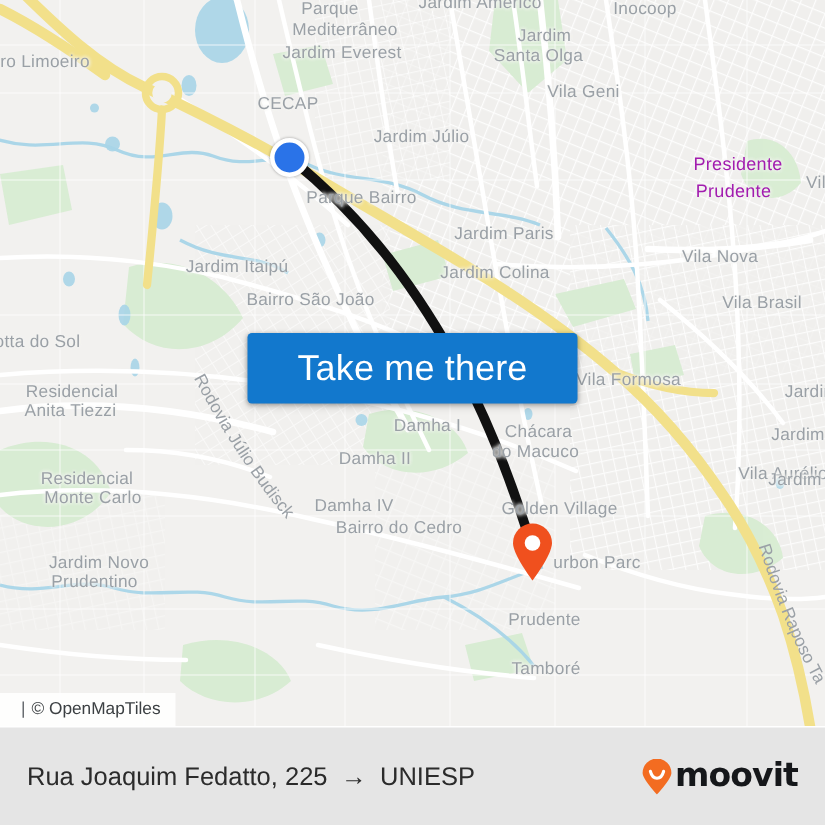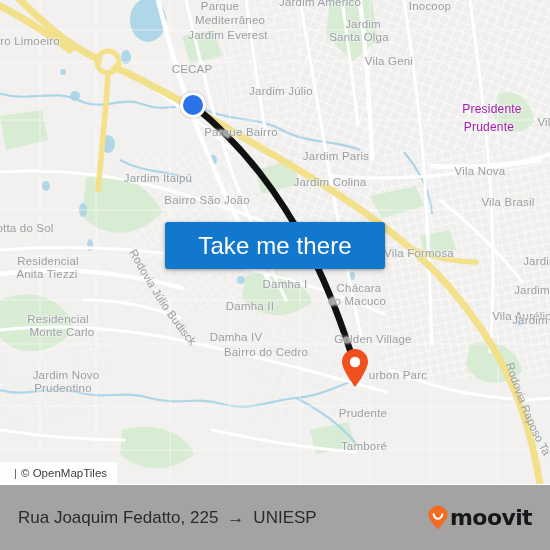--- a/index.html
+++ b/index.html
@@ -95,21 +95,21 @@
     color: #3c4043;
     white-space: nowrap;
   }
   #attribution .sep { margin: 0 4px; color: #5f6368; }
 
   
   #footer {
     position: absolute;
     left: 0; top: 484px;
     width: 550px; height: 66px;
-    background: #a3a3a3;
+    background: #e5e5e5;
     display: flex;
     align-items: center;
     justify-content: space-between;
     padding: 0 18px 0 18px;
     border-top: 1px solid #ffffff;
   }
   #route-summary {
     display: flex;
     align-items: center;
     font-size: 17px;

